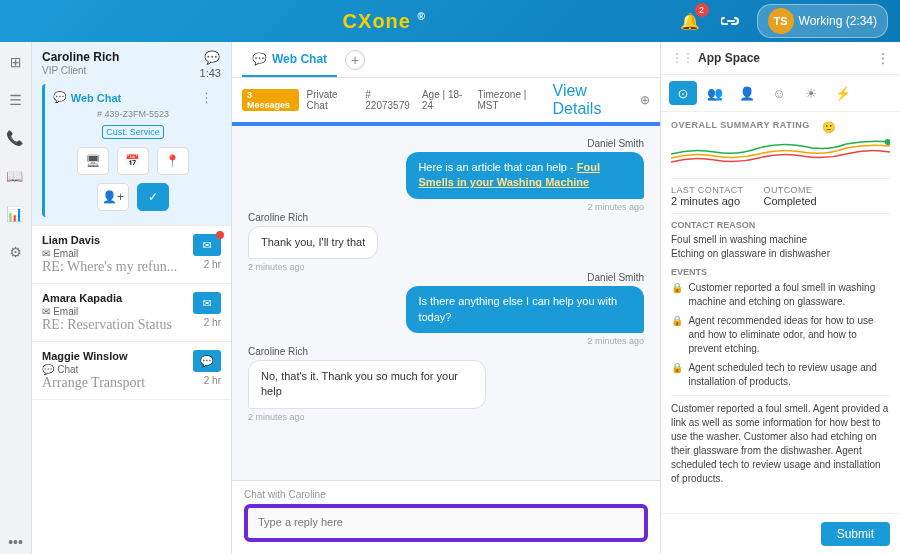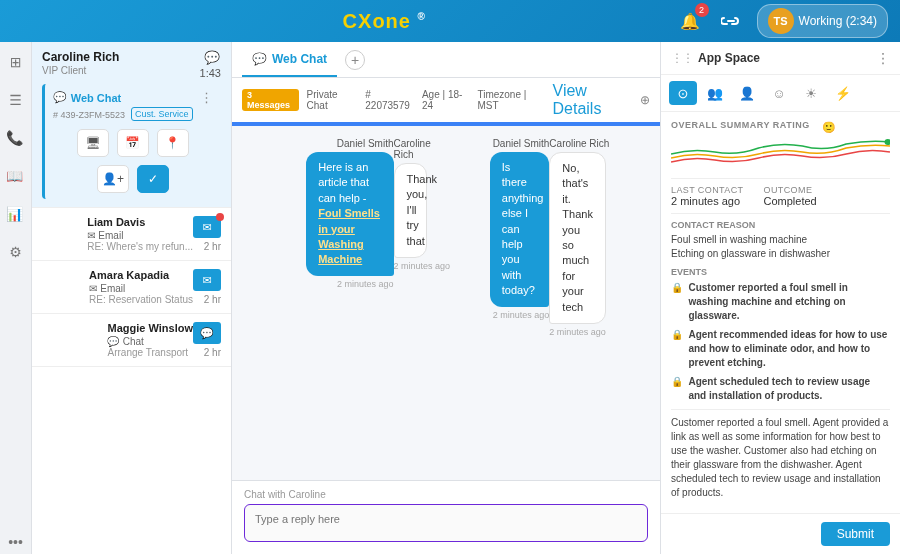--- a/index.html
+++ b/index.html
@@ -219,40 +219,41 @@
     }
 
     
     .other-contact {
       padding: 8px 10px;
       border-bottom: 1px solid #eee;
       cursor: pointer;
     }
     .other-contact-header {
       display: flex;
-      justify-content: flex-end;
+      justify-content: space-between;
       align-items: flex-start;
     }
     .other-name {
       font-size: 11px;
       font-weight: bold;
       color: #222;
     }
     .other-time {
       font-size: 10px;
       color: #888;
     }
     .other-type {
       font-size: 10px;
       color: #666;
       margin-top: 2px;
     }
     .other-subject {
-      font-size: 10px;
+      font-size: 14px;
       color: #999;
+      font-family: Liberation Serif, serif;
     }
     .email-icon-box {
       width: 28px;
       height: 22px;
       background: #1a9bd7;
       border-radius: 3px;
       display: flex;
       align-items: center;
       justify-content: center;
       color: white;
@@ -343,21 +344,21 @@
     .msg-bar-text { color: #666; font-size: 10px; }
     .msg-bar-link { color: #1a9bd7; font-size: 16px; cursor: pointer; }
     .msg-bar-right { margin-left: auto; display: flex; gap: 8px; align-items: center; }
 
     
     .messages-list {
       flex: 1;
       overflow-y: auto;
       padding: 12px 16px;
       display: flex;
-      flex-direction: row;
+      flex-direction: column;
       gap: 0;
     }
     .msg-group { display: flex; flex-direction: column; }
     .msg-sender-name {
       font-size: 10px;
       color: #555;
       margin-bottom: 3px;
     }
     .msg-sender-name.right { text-align: right; }
     .msg-bubble {
@@ -394,21 +395,21 @@
       border-top: 1px solid #dde0e5;
       padding: 8px 12px;
     }
     .chat-input-label {
       font-size: 10px;
       color: #999;
       margin-bottom: 4px;
     }
     .chat-input-box {
       width: 100%;
-      border: 1px solid #6d28d9;
+      border: 4px solid #6d28d9;
       border-radius: 6px;
       padding: 8px 10px;
       font-size: 11px;
       color: #aaa;
       background: #fafafa;
       resize: none;
       height: 38px;
     }
 
     
@@ -485,21 +486,21 @@
     }
     .lo-item { }
     .lo-label { font-size: 9px; color: #888; text-transform: uppercase; letter-spacing: 0.4px; }
     .lo-value { font-size: 11px; color: #333; font-weight: 500; }
     .divider { border: none; border-top: 1px solid #eee; margin: 6px 0; }
     .contact-reason-title { font-size: 9px; font-weight: bold; color: #888; text-transform: uppercase; margin-bottom: 3px; }
     .contact-reason-text { font-size: 10px; color: #444; line-height: 1.4; }
     .events-title { font-size: 9px; font-weight: bold; color: #888; text-transform: uppercase; margin: 6px 0 4px; }
     .event-item { display: flex; gap: 5px; margin-bottom: 5px; }
     .event-icon { font-size: 10px; color: #888; flex-shrink: 0; margin-top: 1px; }
-    .event-text { font-size: 10px; color: #444; line-height: 1.4; font-weight: bold; }
+    .event-text { font-size: 10px; color: #444; line-height: 1.4; }
     .additional-notes-title { font-size: 9px; font-weight: bold; color: #888; text-transform: uppercase; margin: 6px 0 3px; }
     .additional-notes-text { font-size: 10px; color: #444; line-height: 1.4; }
     .app-space-footer {
       padding: 8px 10px;
       display: flex;
       justify-content: flex-end;
       border-top: 1px solid #eee;
     }
     .submit-btn {
       background: #1a9bd7;
@@ -573,21 +574,21 @@
       </div>
 
       <div class="webchat-card" style="margin-top:5px;border-radius:4px;">
         <div class="webchat-card-header">
           <div class="webchat-label">
             <span style="font-size:11px;">💬</span>
             <span>Web Chat</span>
           </div>
           <div style="color:#888;font-size:13px;">⋮</div>
         </div>
-        <div style="display:flex;gap:6px;align-items:center;margin-top:2px;">
+        <div style="display:flex;gap:6px;align-items:center;margin-top:2px;flex-direction:column;">
           <span class="webchat-id"># 439-Z3FM-5523</span>
           <span class="webchat-tag">Cust. Service</span>
         </div>
 
         <div class="action-icons">
           <div class="action-icon-btn">🖥</div>
           <div class="action-icon-btn">📅</div>
           <div class="action-icon-btn">📍</div>
         </div>
 
@@ -684,21 +685,21 @@
       </div>
 
       <div class="msg-group">
         <div class="msg-sender-name right">Daniel Smith</div>
         <div class="msg-bubble agent">Is there anything else I can help you with today?</div>
         <div class="msg-time right">2 minutes ago</div>
       </div>
 
       <div class="msg-group">
         <div class="msg-sender-name">Caroline Rich</div>
-        <div class="msg-bubble customer">No, that's it. Thank you so much for your tech</div>
+        <div class="msg-bubble customer">No, that's it. Thank you so much for your help</div>
         <div class="msg-time">2 minutes ago</div>
       </div>
     </div>
 
     <div class="chat-input-area">
       <div class="chat-input-label">Chat with Caroline</div>
       <textarea class="chat-input-box" placeholder="Type a reply here" style=""></textarea>
     </div>
   </div>
 

